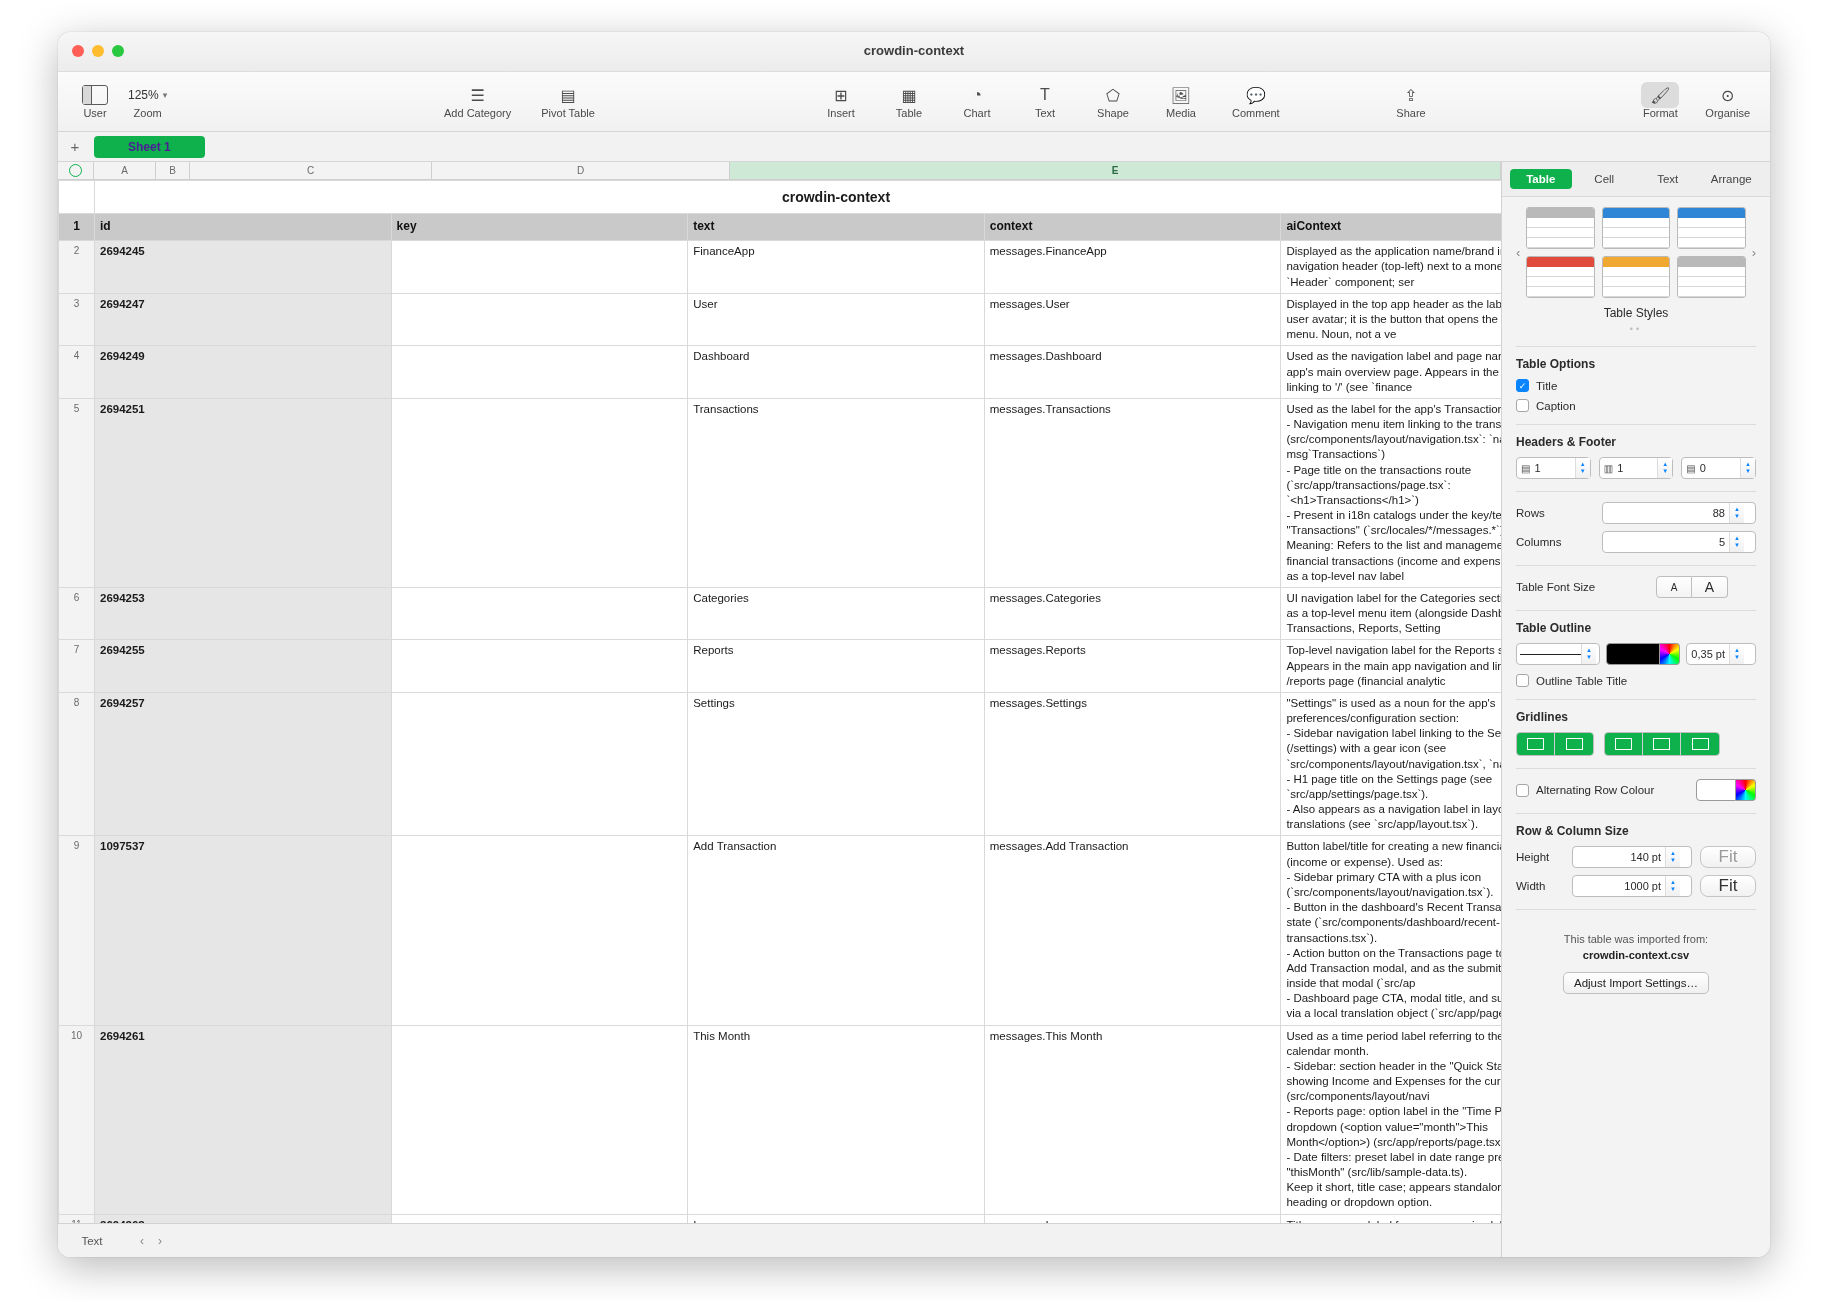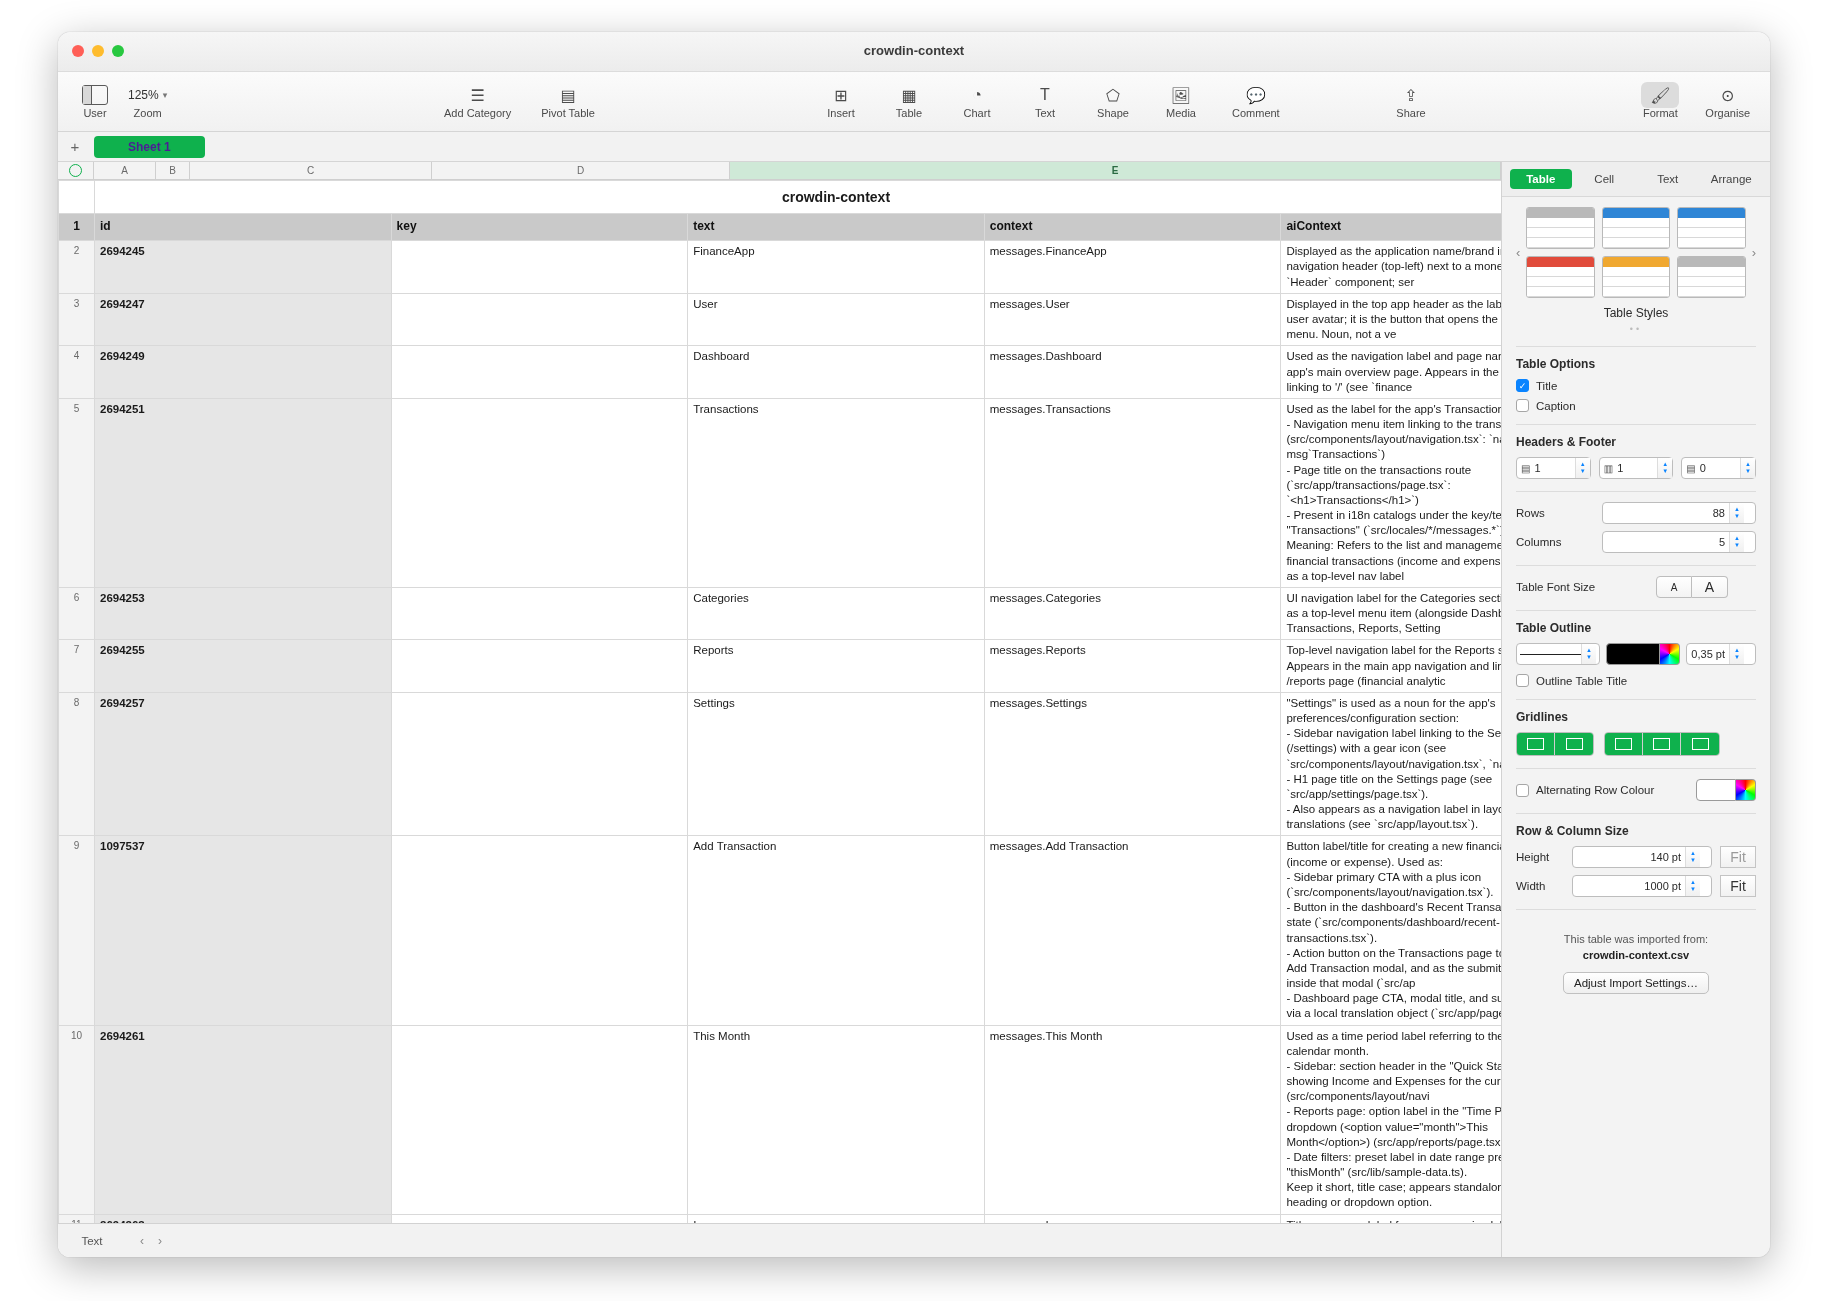--- a/index.html
+++ b/index.html
@@ -322,23 +322,23 @@
     width: 38px; height:22px;
     display:flex;align-items:center;justify-content:center;
     border-right:1px solid #cfcfcf;
     background:#fff;
   }
   .gl-btn:last-child{border-right:none;}
   .gl-btn.on { background:#0fb14d; }
   .gl-ico { width:17px; height:12px; border:1px solid #333; }
   .gl-btn.on .gl-ico { border-color:#fff; }
   .fit-btn {
-    width:36px;height:22px;border:1px solid #c4c4c4;border-radius:0;
+    width:56px;height:22px;border:1px solid #c4c4c4;border-radius:8px;
     background:linear-gradient(#fff,#f1f1f1); display:flex;align-items:center;justify-content:center;
-    color:#9a9a9a; font-size:14px; margin-left:8px;
+    color:#9a9a9a; font-size:17px; margin-left:8px;
   }
   .fit-btn.active { color:#333; }
   .import-note {
     text-align:center; font-size:11px; color:#555; line-height:1.45; margin-top:22px;
   }
   .import-note b { color:#222; }
   .adjust-btn {
     margin: 8px auto 0; display:block;
     border:1px solid #c0c0c0; border-radius:5px;
     background:linear-gradient(#fff,#efefef);

